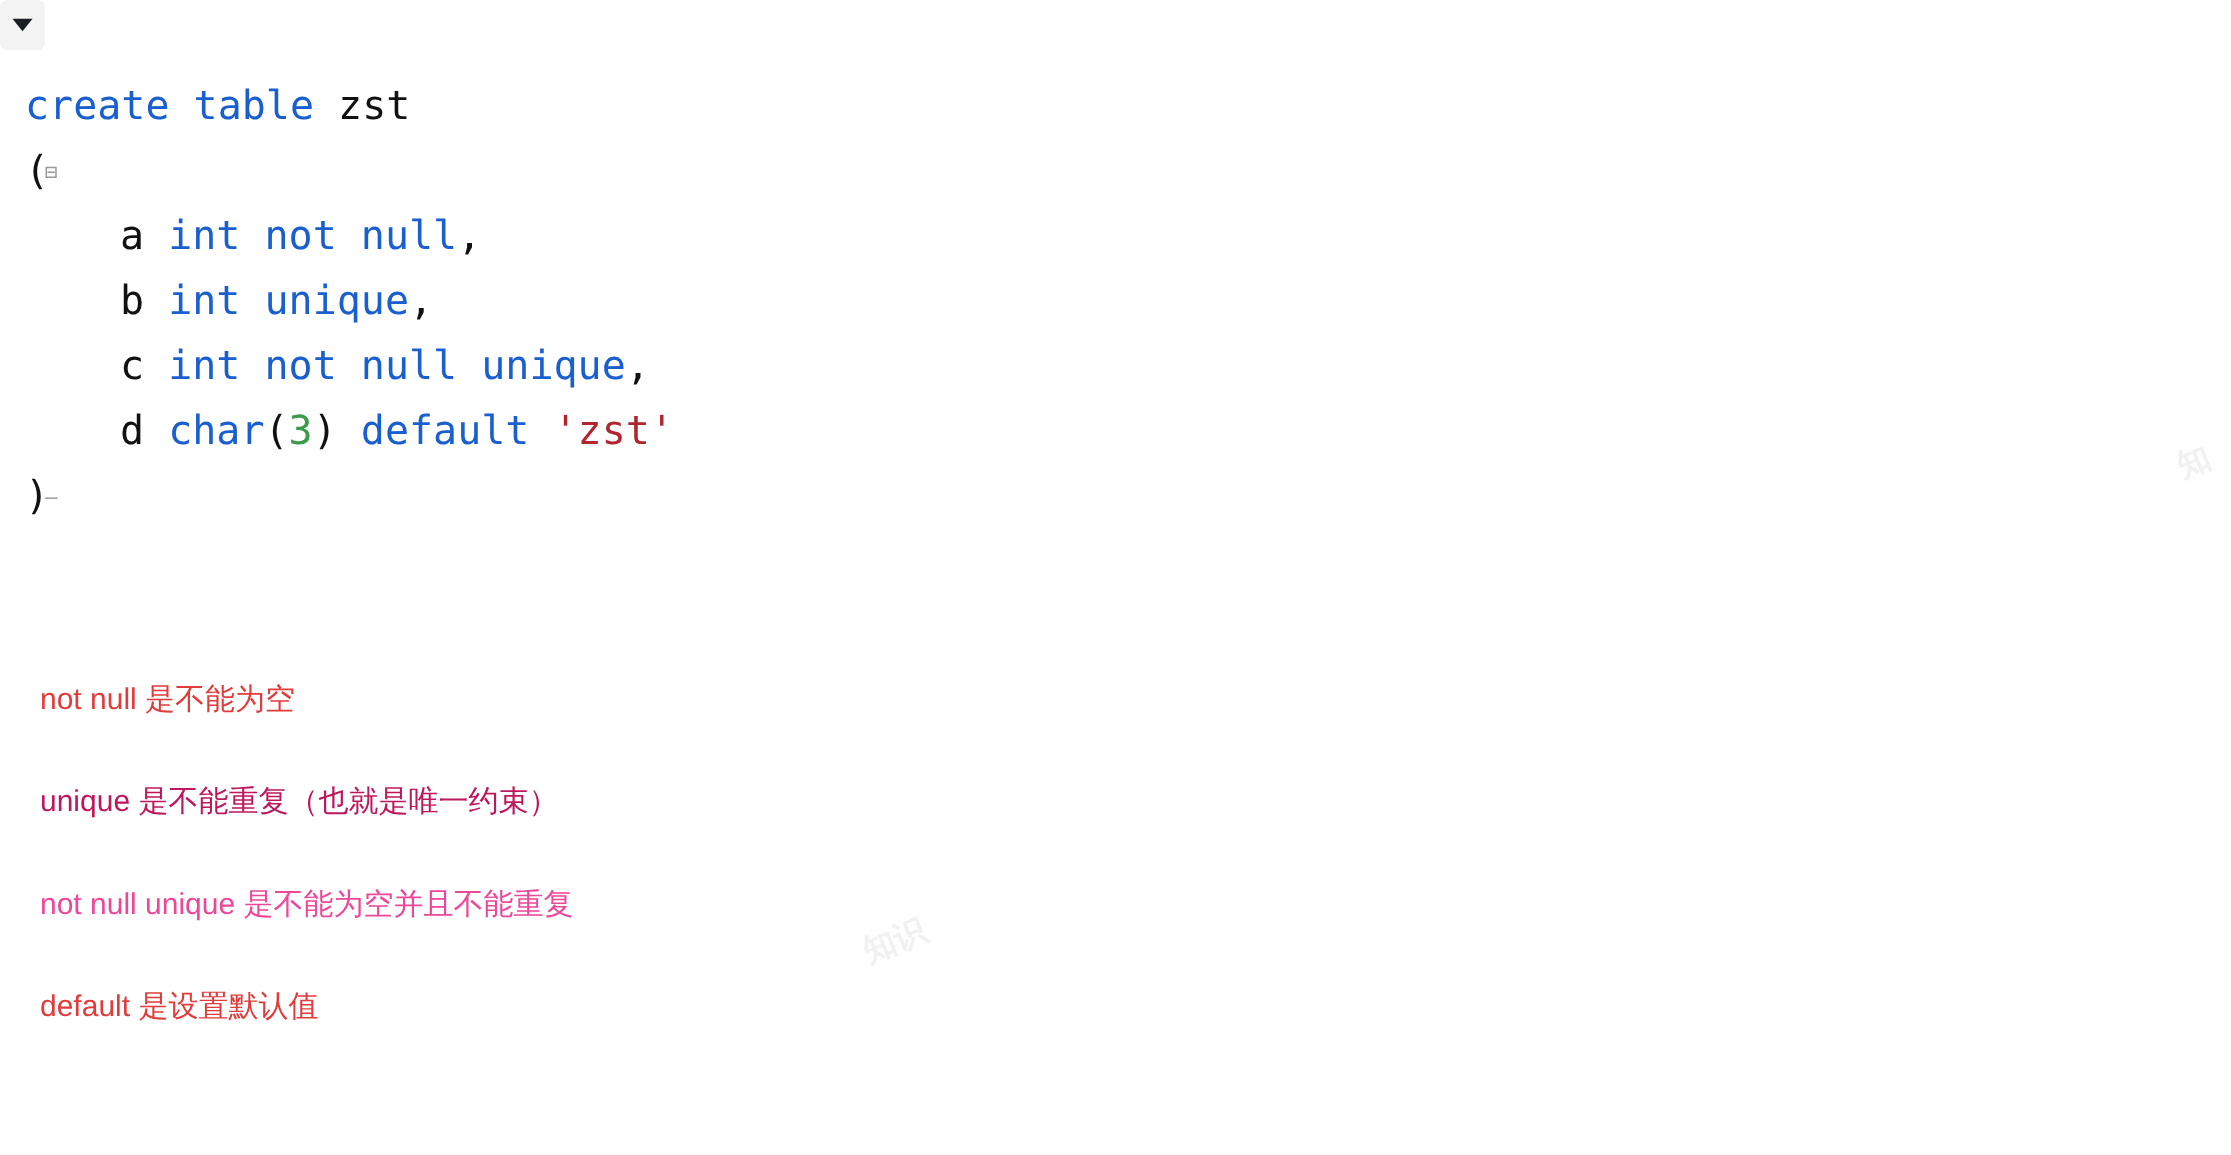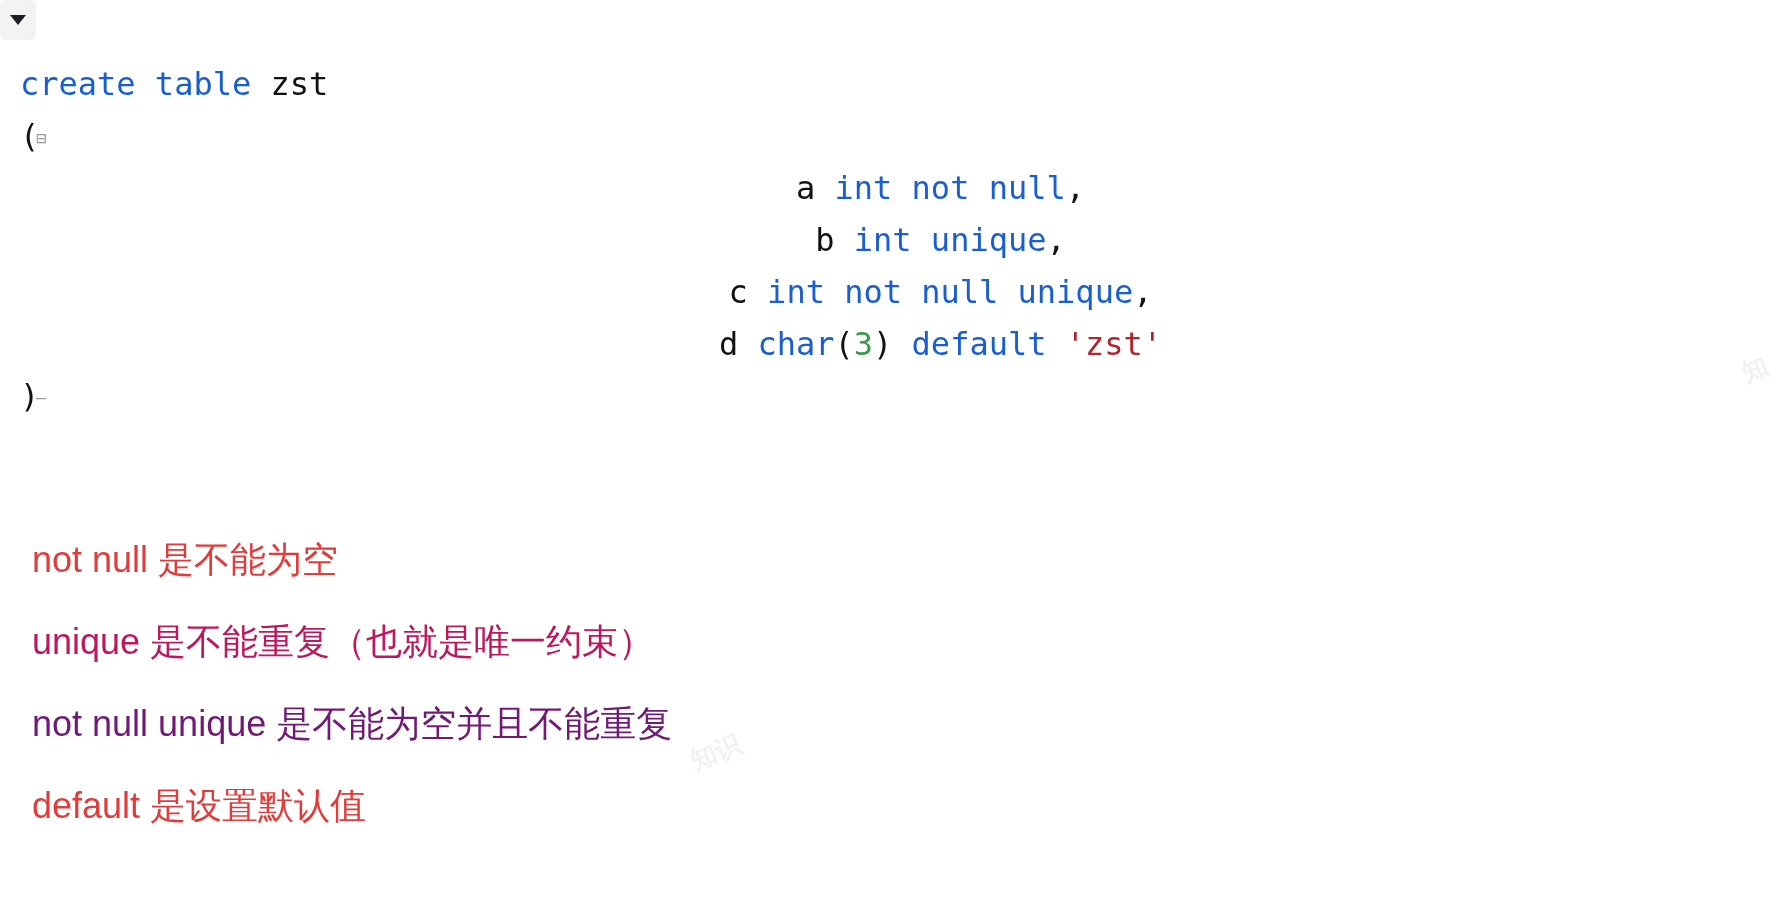--- a/index.html
+++ b/index.html
@@ -78,38 +78,38 @@
     font-family: "DejaVu Sans Mono", "Liberation Mono", monospace;
     font-size: 17px;
     line-height: 56px;
     color: #9a9a9a;
     width: 22px;
     text-align: center;
     cursor: pointer;
     user-select: none;
   }
   .ind1 { padding-left: 20px; }
-  .ind2 { padding-left: 96px; text-align: center; }
+  .ind2 { padding-left: 96px; }
 
   .kw   { color: #1a5fd0; }
   .plain{ color: #111111; }
   .num  { color: #3a9b4a; }
   .str  { color: #b0262f; }
   .punc { color: #111111; }
 
   
   .notes {
     position: absolute;
     left: 32px;
     top: 540px;
     width: 1600px;
   }
   .note {
     color: #e13c3c;
-    font-size: 36px;
+    font-size: 24px;
     line-height: 40px;
     margin-bottom: 42px;
     white-space: nowrap;
     font-family: "Liberation Sans", "DejaVu Sans", sans-serif;
   }
 
   
   .watermark {
     position: absolute;
     color: rgba(150, 150, 150, 0.13);
@@ -130,18 +130,18 @@
   <div class="toggle-box">
     <span class="toggle-tri"></span>
   </div>
 </div>
 
 <div class="code-block" id="code-root"><div class="code-line ind1"><span class="kw">create</span><span class="plain"> </span><span class="kw">table</span><span class="plain"> </span><span class="plain">zst</span></div><div class="code-line ind1"><span class="fold">⊟</span><span class="punc">(</span></div><div class="code-line ind2"><span class="plain">a</span><span class="plain"> </span><span class="kw">int</span><span class="plain"> </span><span class="kw">not</span><span class="plain"> </span><span class="kw">null</span><span class="punc">,</span></div><div class="code-line ind2"><span class="plain">b</span><span class="plain"> </span><span class="kw">int</span><span class="plain"> </span><span class="kw">unique</span><span class="punc">,</span></div><div class="code-line ind2"><span class="plain">c</span><span class="plain"> </span><span class="kw">int</span><span class="plain"> </span><span class="kw">not</span><span class="plain"> </span><span class="kw">null</span><span class="plain"> </span><span class="kw">unique</span><span class="punc">,</span></div><div class="code-line ind2"><span class="plain">d</span><span class="plain"> </span><span class="kw">char</span><span class="punc">(</span><span class="num">3</span><span class="punc">)</span><span class="plain"> </span><span class="kw">default</span><span class="plain"> </span><span class="str">'zst'</span></div><div class="code-line ind1"><span class="fold">–</span><span class="punc">)</span></div></div>
 
 <div class="notes" id="notes-root">
     <div class="note" style="color: rgb(225, 60, 60);">not null  是不能为空</div>
     <div class="note" style="color: #be185d; margin-top: 39px;">unique  是不能重复（也就是唯一约束）</div>
-    <div class="note" style="color: #701a75; margin-top: 34px;">not null unique  是不能为空并且不能重复</div>
+    <div class="note" style="color: #ec4899; margin-top: 34px;">not null unique  是不能为空并且不能重复</div>
     <div class="note" style="color: rgb(225, 60, 60);">default  是设置默认值</div>
   </div>
 
 <div class="watermark wm-a" id="wm-0" style="left: 690px; top: 735px;">知识</div>
 <div class="watermark wm-b" id="wm-1" style="left: 1742px; top: 352px;">知</div>
 
 </body></html>

